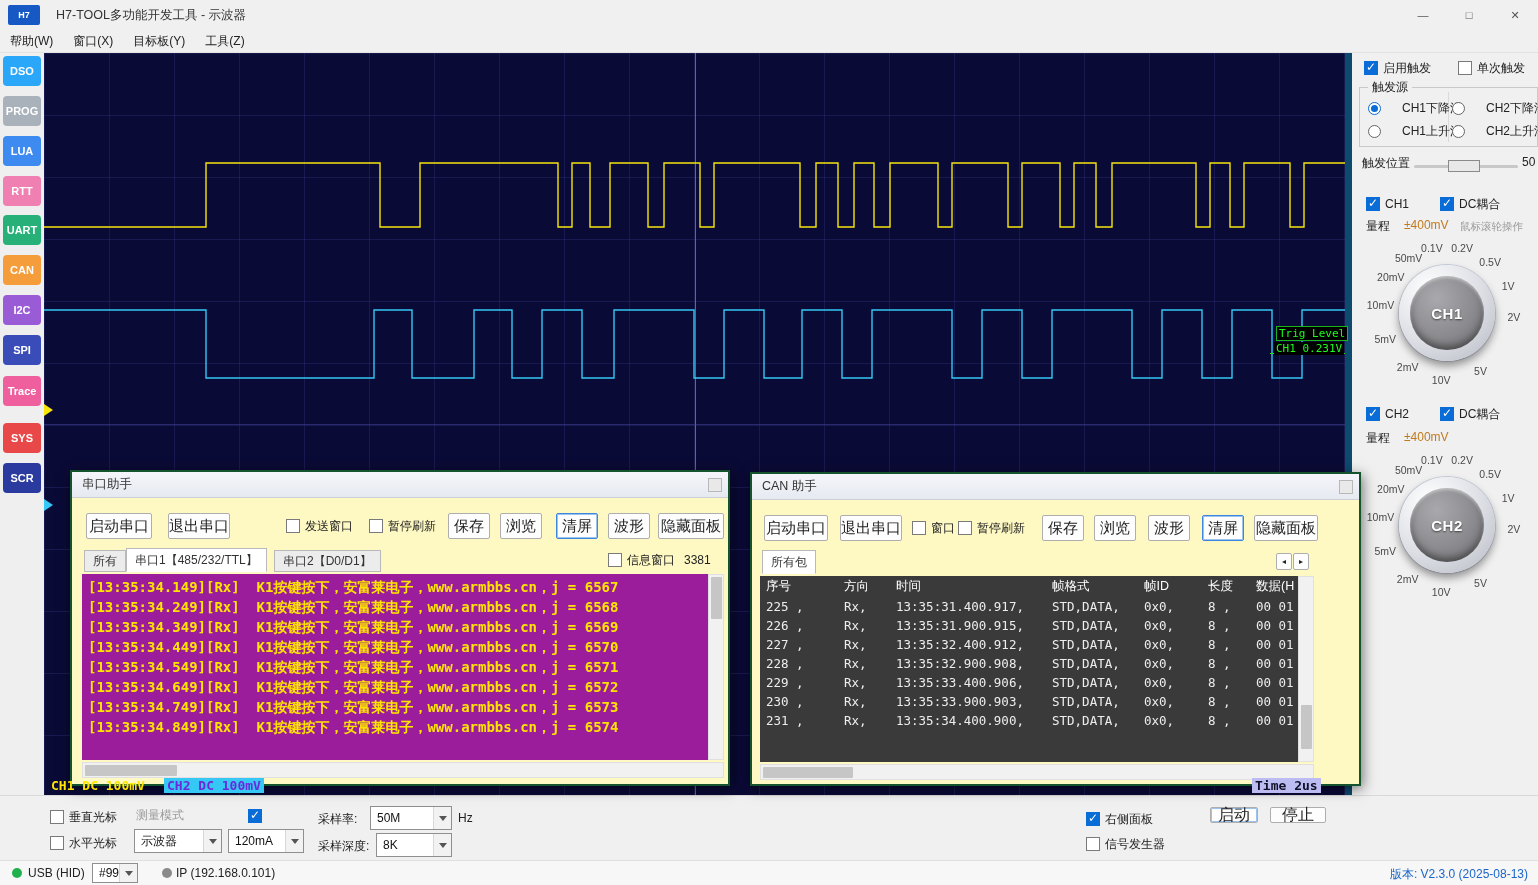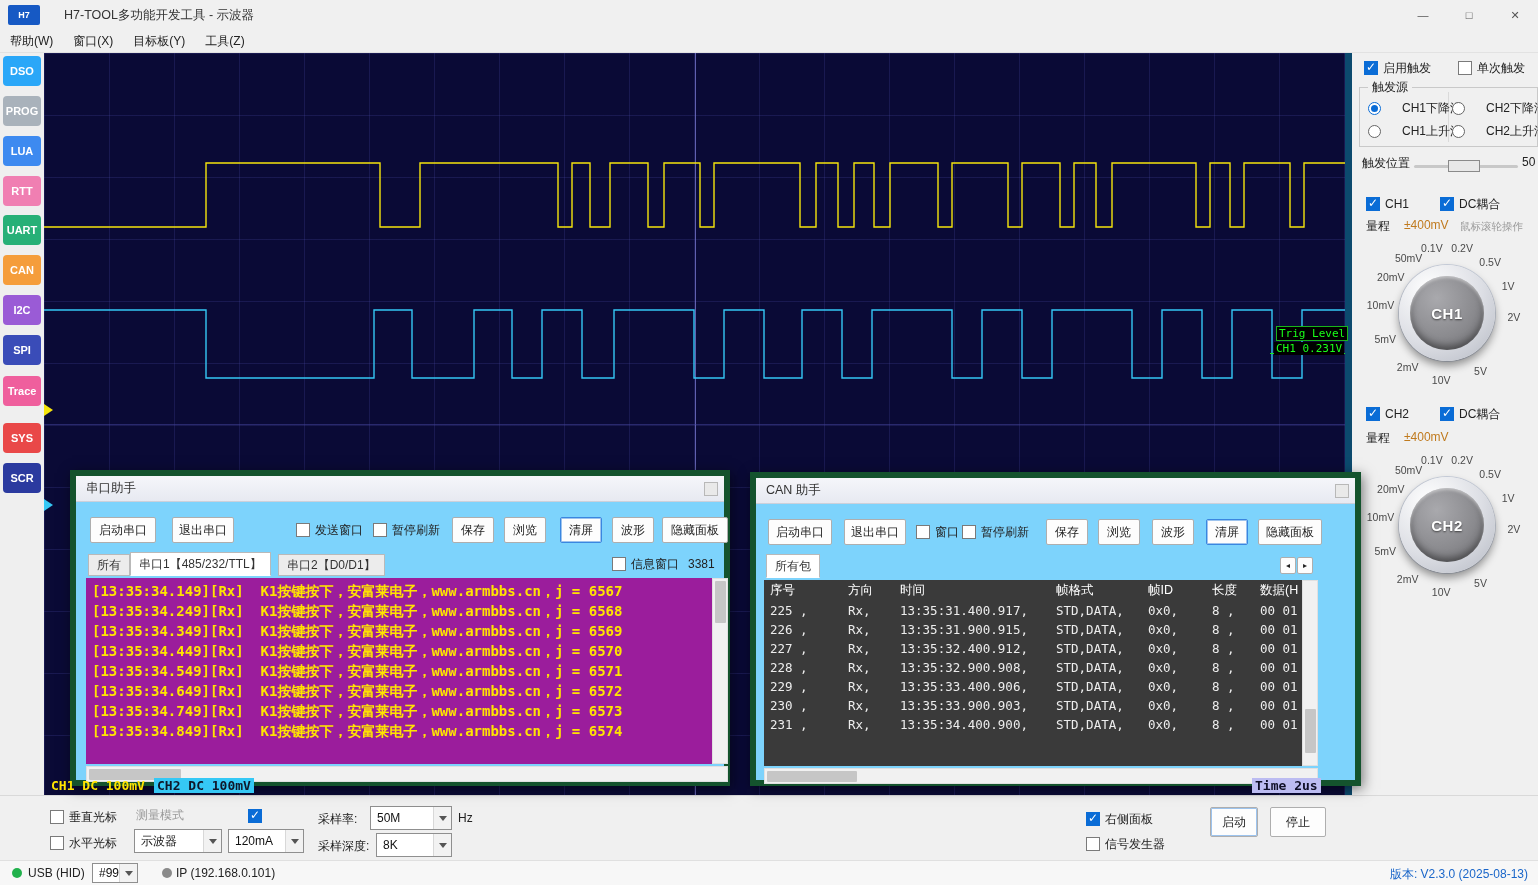--- a/index.html
+++ b/index.html
@@ -3,21 +3,21 @@
 <meta charset="utf-8">
 <style>
   *{margin:0;padding:0;box-sizing:border-box;}
   html,body{width:1538px;height:885px;overflow:hidden;}
   body{font-family:"Liberation Sans","DejaVu Sans",sans-serif;background:#e8e8e8;}
   #app{position:relative;width:1538px;height:885px;background:#f0f0f0;overflow:hidden;}
 
   
   .titlebar{position:absolute;left:0;top:0;width:1538px;height:30px;background:#f0f0f0;display:flex;align-items:center;}
   .app-logo{width:32px;height:20px;margin-left:8px;background:#1659c4;color:#fff;font-size:9px;font-weight:bold;display:flex;align-items:center;justify-content:center;border-radius:2px;}
-  .app-title{margin-left:24px;font-size:12.5px;color:#333;white-space:nowrap;}
+  .app-title{margin-left:16px;font-size:12.5px;color:#333;white-space:nowrap;}
   .win-controls{margin-left:auto;display:flex;height:30px;}
   .win-btn{width:46px;height:30px;display:flex;align-items:center;justify-content:center;font-size:11px;color:#555;}
 
   
   .menubar{position:absolute;left:0;top:30px;width:1538px;height:23px;background:#f0f0f0;display:flex;align-items:center;border-bottom:1px solid #e2e2e2;}
   .menu-item{font-size:12px;color:#222;padding:3px 10px;white-space:nowrap;}
 
   
   .sidebar{position:absolute;left:0;top:53px;width:44px;height:742px;background:#efefef;}
   .side-btn{position:absolute;left:3px;width:38px;height:30px;border-radius:4px;color:#fff;font-weight:bold;font-size:11px;display:flex;align-items:center;justify-content:center;white-space:nowrap;}
@@ -30,34 +30,34 @@
   .center-v{position:absolute;left:651px;top:0;width:1px;height:100%;background:#7d7dd8;opacity:.75;}
   .center-h{position:absolute;left:0;top:371px;width:100%;height:1px;background:#44449a;opacity:.55;}
   .chan-arrow{position:absolute;width:0;height:0;border-top:6px solid transparent;border-bottom:6px solid transparent;}
   .ch1-arrow{left:0;top:351px;border-left:9px solid #f6e50c;}
   .ch2-arrow{left:0;top:446px;border-left:9px solid #35c8f5;}
   .trig-line{position:absolute;left:1226px;top:300px;width:75px;height:1px;background:#19e619;z-index:5;}
   .trig-label{position:absolute;left:1232px;top:273px;font:11px "DejaVu Sans Mono",monospace;color:#19ff19;background:#000;border:1px solid #19b519;padding:0 2px;z-index:6;white-space:nowrap;}
   .trig-value{position:absolute;left:1230px;top:289px;font:11px "DejaVu Sans Mono",monospace;color:#19ff19;background:#000;padding:0 2px;z-index:6;white-space:nowrap;}
   .badge{position:absolute;top:725px;font:bold 13px "DejaVu Sans Mono",monospace;padding:0 3px;z-index:60;white-space:nowrap;}
   .ch1-badge{left:4px;color:#ffe400;}
-  .ch2-badge{left:110px;color:#0f172a;background:#35c8f5;}
+  .ch2-badge{left:120px;color:#6d28d9;background:#35c8f5;}
   .time-badge{left:1208px;color:#101028;background:#bcbcf2;}
 
   
-  .fwin{position:absolute;background:#7dd3fc;border:6px solid #14532d;box-shadow:2px 3px 12px rgba(0,0,0,.5);z-index:40;}
+  .fwin{position:absolute;background:#fef9c3;border:2px solid #14532d;box-shadow:2px 3px 12px rgba(0,0,0,.5);z-index:40;}
   .serial-win{left:70px;top:470px;width:660px;height:316px;}
   .can-win{left:750px;top:472px;width:611px;height:314px;}
   .fwin-title{position:absolute;left:0;top:0;right:0;height:26px;background:linear-gradient(#f5f6fa,#e7e9f1);border-bottom:1px solid #ccd0da;display:flex;align-items:center;}
   .fwin-title-text{margin-left:10px;font-size:12.5px;color:#333;white-space:nowrap;}
   .fwin-title-btn{position:absolute;right:6px;top:6px;width:14px;height:14px;background:#e9e9e9;border:1px solid #b8b8b8;}
 
-  .btn{position:absolute;height:26px;background:#fdfdfd;border:1px solid #aeaeae;font-size:12px;color:#222;display:flex;align-items:center;justify-content:center;border-radius:2px;white-space:nowrap;}
+  .btn{position:absolute;height:26px;background:#fdfdfd;border:1px solid #aeaeae;font-size:15px;color:#222;display:flex;align-items:center;justify-content:center;border-radius:2px;white-space:nowrap;}
   .btn-focus{border:1px solid #3a86e0;box-shadow:inset 0 0 0 1px #9cc3ee;}
-  .bigbtn{position:absolute;height:30px;background:#fdfdfd;border:1px solid #aeaeae;font-size:12px;color:#222;display:flex;align-items:center;justify-content:center;border-radius:2px;white-space:nowrap;}
+  .bigbtn{position:absolute;height:16px;background:#fdfdfd;border:1px solid #aeaeae;font-size:16px;color:#222;display:flex;align-items:center;justify-content:center;border-radius:2px;white-space:nowrap;}
 
   .cb{position:absolute;display:flex;align-items:center;gap:5px;font-size:12px;color:#222;height:16px;white-space:nowrap;}
   .cb .box{width:14px;height:14px;background:#fff;border:1px solid #7a7a7a;position:relative;flex:none;}
   .cb.checked .box{background:#0a6cd6;border-color:#0a6cd6;}
   .cb.checked .box::after{content:"✓";position:absolute;left:1px;top:-2px;color:#fff;font-size:12px;font-weight:bold;}
 
   .radio{position:absolute;display:flex;align-items:center;gap:21px;font-size:12px;color:#222;height:16px;white-space:nowrap;}
   .radio .dot{width:13px;height:13px;border-radius:50%;background:#fff;border:1px solid #666;position:relative;flex:none;}
   .radio.selected .dot{border-color:#0a6cd6;}
   .radio.selected .dot::after{content:"";position:absolute;left:2px;top:2px;width:7px;height:7px;border-radius:50%;background:#0a6cd6;}
@@ -165,21 +165,21 @@
     <div class="badge time-badge">Time 2us</div>
   </div>
 
   <div class="fwin serial-win">
     <div class="fwin-title">
       <span class="fwin-title-text">串口助手</span>
       <span class="fwin-title-btn"></span>
     </div>
     <div class="btn" style="left:14px;top:41px;width:66px;">启动串口</div>
     <div class="btn" style="left:96px;top:41px;width:62px;">退出串口</div>
-    <span class="cb" style="left:220px;top:46px;align-items:center;">
+    <span class="cb" style="left:214px;top:46px;align-items:center;">
       <span class="box"></span>
       <span>发送窗口</span>
     </span>
     <span class="cb" style="left:297px;top:46px;">
       <span class="box"></span>
       <span>暂停刷新</span>
     </span>
     <div class="btn" style="left:376px;top:41px;width:42px;">保存</div>
     <div class="btn" style="left:428px;top:41px;width:42px;">浏览</div>
     <div class="btn btn-focus" style="left:484px;top:41px;width:42px;">清屏</div>

